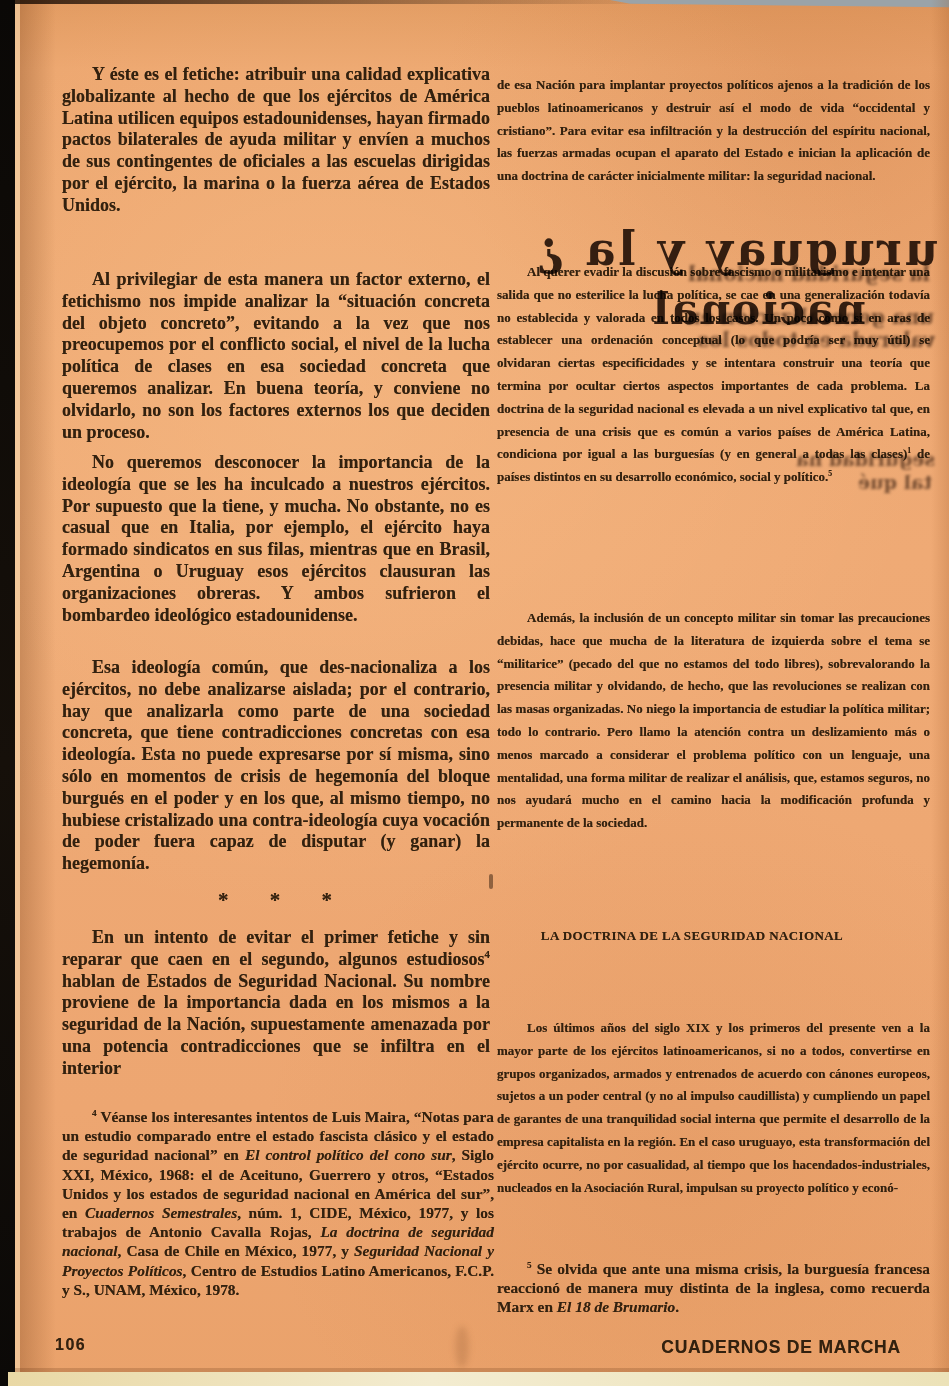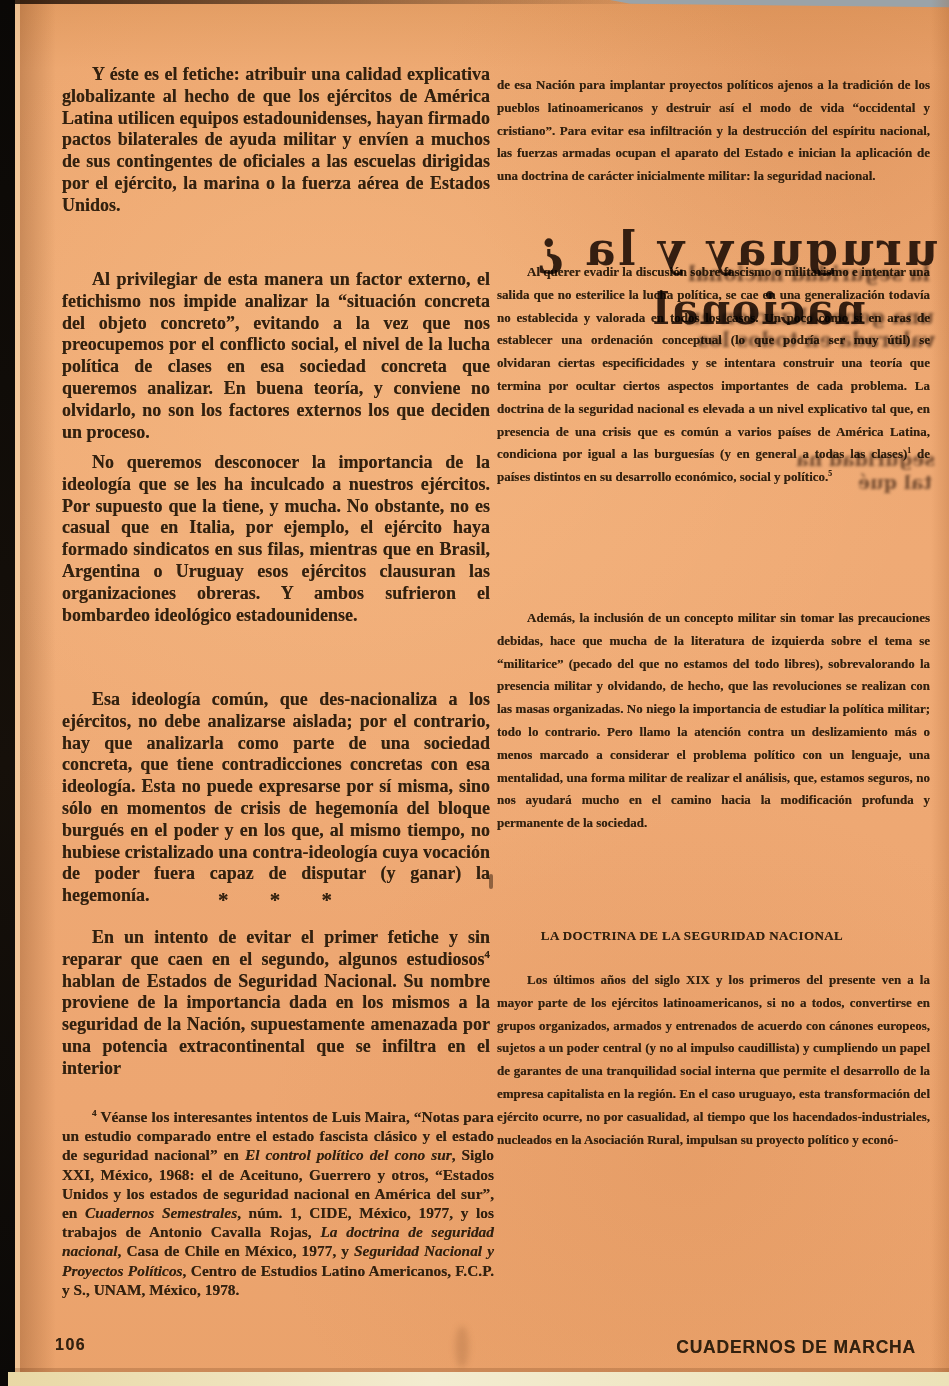--- a/index.html
+++ b/index.html
@@ -20,21 +20,21 @@
   .col p{margin:0;}
   .indent{text-indent:30px;}
   .body-left{font-size:18px;line-height:21.8px;width:428px;left:62px;}
   .body-right{font-size:13px;line-height:22.8px;width:433px;left:497px;}
   .footnote{font-size:15.4px;line-height:19.2px;}
   sup{font-size:0.6em;line-height:0;vertical-align:super;}
   .run-italic{font-style:italic;margin-top:28px;}
   .stars{left:62px;width:428px;text-align:center;font-size:21px;word-spacing:32px;letter-spacing:2px;}
   .heading{left:497px;width:390px;text-align:center;font-size:13px;letter-spacing:0.4px;white-space:nowrap;}
   .page-number{left:55px;top:1336px;font-family:"Liberation Sans",sans-serif;font-size:16px;letter-spacing:1.5px;}
-  .journal{left:510px;top:1337px;width:406px;text-align:right;font-family:"Liberation Sans",sans-serif;font-size:17.5px;letter-spacing:0.8px;white-space:nowrap;}
+  .journal{left:495px;top:1337px;width:406px;text-align:right;font-family:"Liberation Sans",sans-serif;font-size:17.5px;letter-spacing:0.8px;white-space:nowrap;}
 
   
   .mirror{transform:scaleX(-1);}
   .bleed{position:absolute;font-family:"DejaVu Serif",serif;font-weight:bold;white-space:nowrap;
          color:rgba(28,16,6,0.88);mix-blend-mode:multiply;filter:blur(0.6px);text-shadow:none;}
   .bleed-l1{left:486px;top:222px;width:452px;font-size:46px;letter-spacing:3px;}
   .bleed-l2{left:638px;top:284px;width:228px;font-size:43px;letter-spacing:1px;}
   .smudge{position:absolute;font-family:"DejaVu Serif",serif;font-weight:bold;white-space:nowrap;overflow:hidden;
           color:rgba(42,24,9,0.62);mix-blend-mode:multiply;filter:blur(1.7px);font-size:20px;text-shadow:none;}
   .sm1{left:644px;top:262px;width:286px;}
@@ -68,43 +68,46 @@
 
   <div class="col body-left" style="top:64px">
     <p class="indent">Y éste es el fetiche: atribuir una calidad explicativa globalizante al hecho de que los ejércitos de América Latina utilicen equipos estadounidenses, hayan firmado pactos bilaterales de ayuda militar y envíen a muchos de sus contingentes de oficiales a las escuelas dirigidas por el ejército, la marina o la fuerza aérea de Estados Unidos.</p>
   </div>
   <div class="col body-left" style="top:269px">
     <p class="indent">Al privilegiar de esta manera un factor externo, el fetichismo nos impide analizar la “situación concreta del objeto concreto”, evitando a la vez que nos preocupemos por el conflicto social, el nivel de la lucha política de clases en esa sociedad concreta que queremos analizar. En buena teoría, y conviene no olvidarlo, no son los factores externos los que deciden un proceso.</p>
   </div>
   <div class="col body-left" style="top:452px">
     <p class="indent">No queremos desconocer la importancia de la ideología que se les ha inculcado a nuestros ejércitos. Por supuesto que la tiene, y mucha. No obstante, no es casual que en Italia, por ejemplo, el ejército haya formado sindicatos en sus filas, mientras que en Brasil, Argentina o Uruguay esos ejércitos clausuran las organizaciones obreras. Y ambos sufrieron el bombardeo ideológico estadounidense.</p>
   </div>
-  <div class="col body-left" style="top:689px">
+  <div class="col body-left" style="top:657px">
     <p class="indent">Esa ideología común, que des-nacionaliza a los ejércitos, no debe analizarse aislada; por el contrario, hay que analizarla como parte de una sociedad concreta, que tiene contradicciones concretas con esa ideología. Esta no puede expresarse por sí misma, sino sólo en momentos de crisis de hegemonía del bloque burgués en el poder y en los que, al mismo tiempo, no hubiese cristalizado una contra-ideología cuya vocación de poder fuera capaz de disputar (y ganar) la hegemonía.</p>
   </div>
   <div class="abs stars" style="top:888px">*  *  *</div>
   <div class="col body-left" style="top:927px">
-    <p class="indent"><span>En un intento de evitar el primer fetiche y sin reparar que caen en el segundo, algunos estudiosos</span><sup>4</sup><span> hablan de Estados de Seguridad Nacional. Su nombre proviene de la importancia dada en los mismos a la seguridad de la Nación, supuestamente amenazada por una potencia extracontinental que se infiltra en el interior</span></p>
+    <p class="indent"><span>En un intento de evitar el primer fetiche y sin reparar que caen en el segundo, algunos estudiosos</span><sup>4</sup><span> hablan de Estados de Seguridad Nacional. Su nombre proviene de la importancia dada en los mismos a la seguridad de la Nación, supuestamente amenazada por una potencia contradicciones que se infiltra en el interior</span></p>
   </div>
   <div class="col body-left footnote" style="top:1107px;width:432px">
     <p class="indent"><sup>4</sup><span> Véanse los interesantes intentos de Luis Maira, “Notas para un estudio comparado entre el estado fascista clásico y el estado de seguridad nacional” en </span><span class="run-italic">El control político del cono sur</span><span>, Siglo XXI, México, 1968: el de Aceituno, Guerrero y otros, “Estados Unidos y los estados de seguridad nacional en América del sur”, en </span><span class="run-italic">Cuadernos Semestrales</span><span>, núm. 1, CIDE, México, 1977, y los trabajos de Antonio Cavalla Rojas, </span><span class="run-italic">La doctrina de seguridad nacional</span><span>, Casa de Chile en México, 1977, y </span><span class="run-italic">Seguridad Nacional y Proyectos Políticos</span><span>, Centro de Estudios Latino Americanos, F.C.P. y S., UNAM, México, 1978.</span></p>
   </div>
 
   <div class="col body-right" style="top:74px">
     <p>de esa Nación para implantar proyectos políticos ajenos a la tradición de los pueblos latinoamericanos y destruir así el modo de vida “occidental y cristiano”. Para evitar esa infiltración y la destrucción del espíritu nacional, las fuerzas armadas ocupan el aparato del Estado e inician la aplicación de una doctrina de carácter inicialmente militar: la seguridad nacional.</p>
   </div>
   <div class="col body-right" style="top:261px">
     <p class="indent"><span>Al querer evadir la discusión sobre fascismo o militarismo e intentar una salida que no esterilice la lucha política, se cae en una generalización todavía no establecida y valorada en todos los casos. Un poco como si en aras de establecer una ordenación conceptual (lo que podría ser muy útil) se olvidaran ciertas especificidades y se intentara construir una teoría que termina por ocultar ciertos aspectos importantes de cada problema. La doctrina de la seguridad nacional es elevada a un nivel explicativo tal que, en presencia de una crisis que es común a varios países de América Latina, condiciona por igual a las burguesías (y en general a todas las clases)</span><sup>1</sup><span> de países distintos en su desarrollo económico, social y político.</span><sup>5</sup></p>
   </div>
   <div class="col body-right" style="top:607px">
     <p class="indent">Además, la inclusión de un concepto militar sin tomar las precauciones debidas, hace que mucha de la literatura de izquierda sobre el tema se “militarice” (pecado del que no estamos del todo libres), sobrevalorando la presencia militar y olvidando, de hecho, que las revoluciones se realizan con las masas organizadas. No niego la importancia de estudiar la política militar; todo lo contrario. Pero llamo la atención contra un deslizamiento más o menos marcado a considerar el problema político con un lenguaje, una mentalidad, una forma militar de realizar el análisis, que, estamos seguros, no nos ayudará mucho en el camino hacia la modificación profunda y permanente de la sociedad.</p>
   </div>
   <div class="abs heading" style="top:928px">LA DOCTRINA DE LA SEGURIDAD NACIONAL</div>
-  <div class="col body-right" style="top:969px">
+  <div class="col body-right" style="top:1017px">
     <p class="indent">Los últimos años del siglo XIX y los primeros del presente ven a la mayor parte de los ejércitos latinoamericanos, si no a todos, convertirse en grupos organizados, armados y entrenados de acuerdo con cánones europeos, sujetos a un poder central (y no al impulso caudillista) y cumpliendo un papel de garantes de una tranquilidad social interna que permite el desarrollo de la empresa capitalista en la región. En el caso uruguayo, esta transformación del ejército ocurre, no por casualidad, al tiempo que los hacendados-industriales, nucleados en la Asociación Rural, impulsan su proyecto político y econó-</p>
+  </div>
+  <div class="col body-right footnote" style="top:1259px">
+    <p class="indent"><sup>5</sup><span> Se olvida que ante una misma crisis, la burguesía francesa reaccionó de manera muy distinta de la inglesa, como recuerda Marx en </span><span class="run-italic">El 18 de Brumario</span><span>.</span></p>
   </div>
 
   <div class="abs page-number">106</div>
   <div class="abs journal">CUADERNOS DE MARCHA</div>
 
   <div class="bleed bleed-l1 mirror">uruguay y la ¿</div>
   <div class="bleed bleed-l2 mirror">nacional</div>
   <div class="smudge sm1 mirror">la seguridad nacional</div>
   <div class="smudge sm2 mirror">una generalización en</div>
   <div class="smudge sm3 mirror">valorada en todos los</div>

